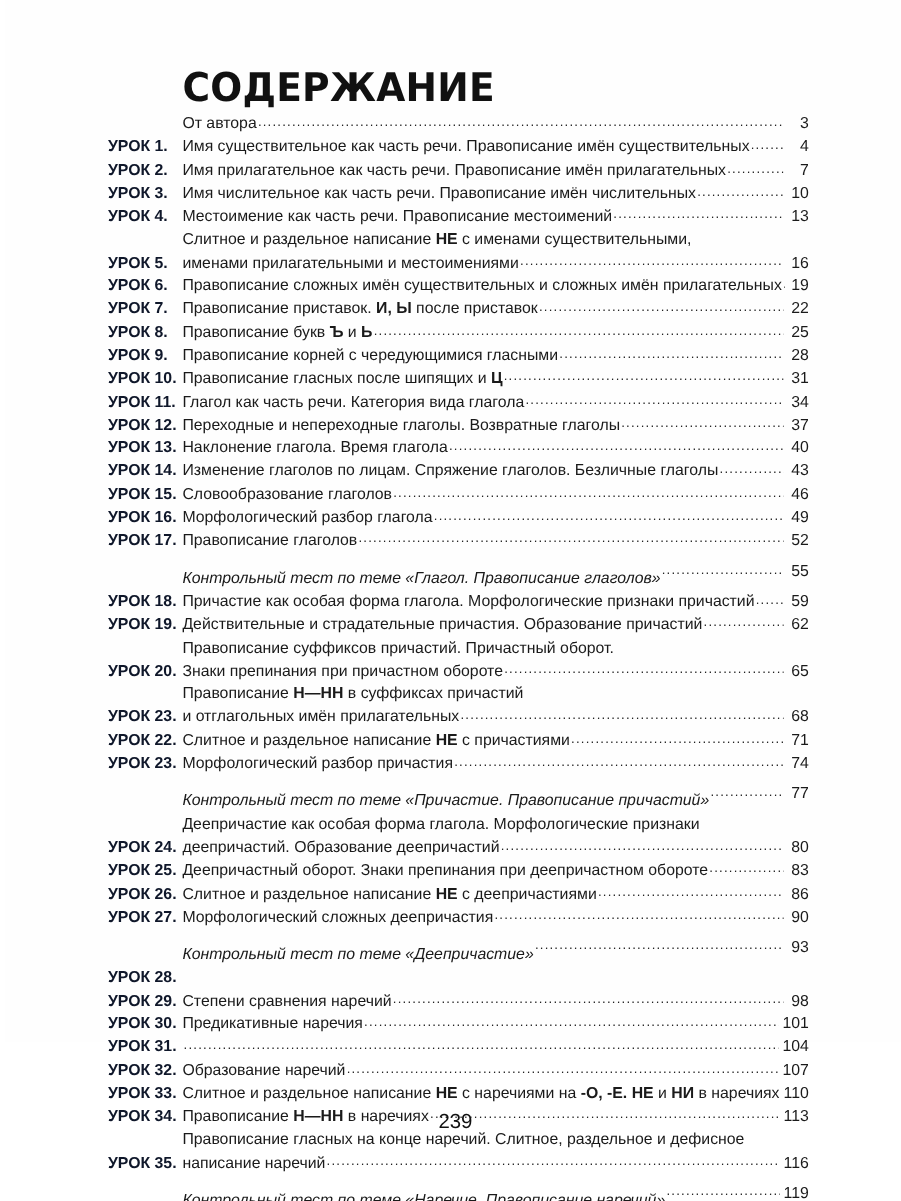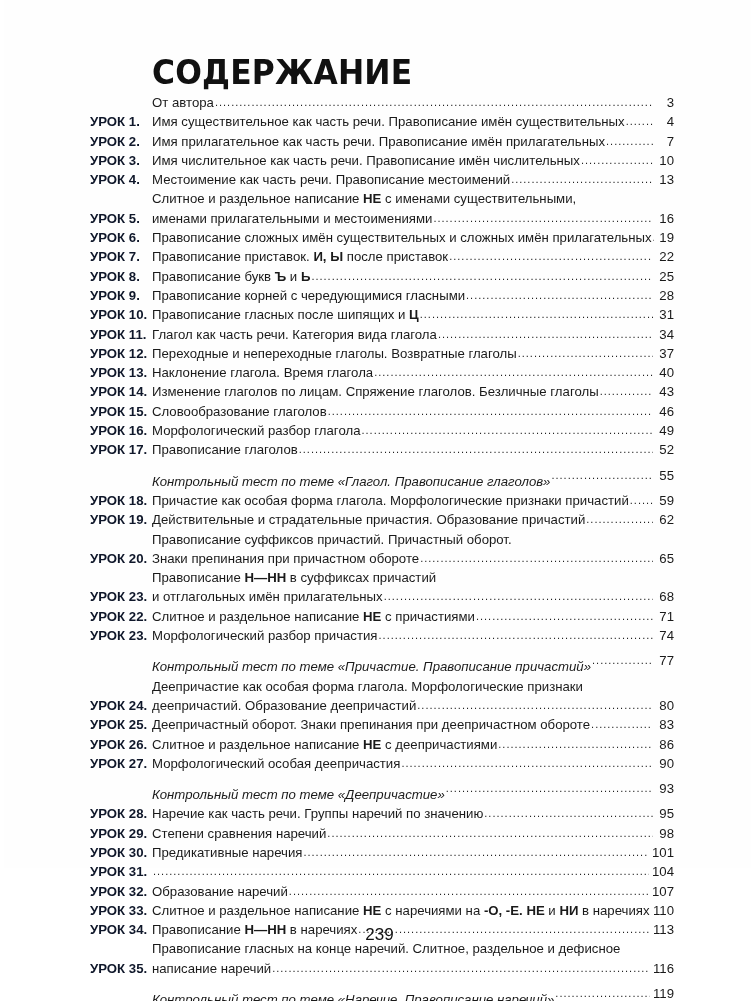--- a/index.html
+++ b/index.html
@@ -328,45 +328,38 @@
             <span class="txt">Слитное и раздельное написание <b>НЕ</b> с деепричастиями</span>
             <span class="dots"></span>
             <span class="num">86</span>
           </div>
         </div>
       </div>
       <div class="row">
         <div class="lbl">УРОК 27.</div>
         <div class="body">
           <div class="line">
-            <span class="txt">Морфологический особая деепричастия</span>
+            <span class="txt">Морфологический сложных деепричастия</span>
             <span class="dots"></span>
             <span class="num">90</span>
           </div>
         </div>
       </div>
       <div class="row italic">
         <div class="lbl"></div>
         <div class="body">
           <div class="line">
             <span class="txt">Контрольный тест по теме «Деепричастие»</span>
             <span class="dots"></span>
             <span class="num">93</span>
           </div>
         </div>
       </div>
       <div class="row">
         <div class="lbl">УРОК 28.</div>
-        <div class="body">
-          <div class="line">
-            <span class="txt">Наречие как часть речи. Группы наречий по значению</span>
-            <span class="dots"></span>
-            <span class="num">95</span>
-          </div>
-        </div>
       </div>
       <div class="row">
         <div class="lbl">УРОК 29.</div>
         <div class="body">
           <div class="line">
             <span class="txt">Степени сравнения наречий</span>
             <span class="dots"></span>
             <span class="num">98</span>
           </div>
         </div>

